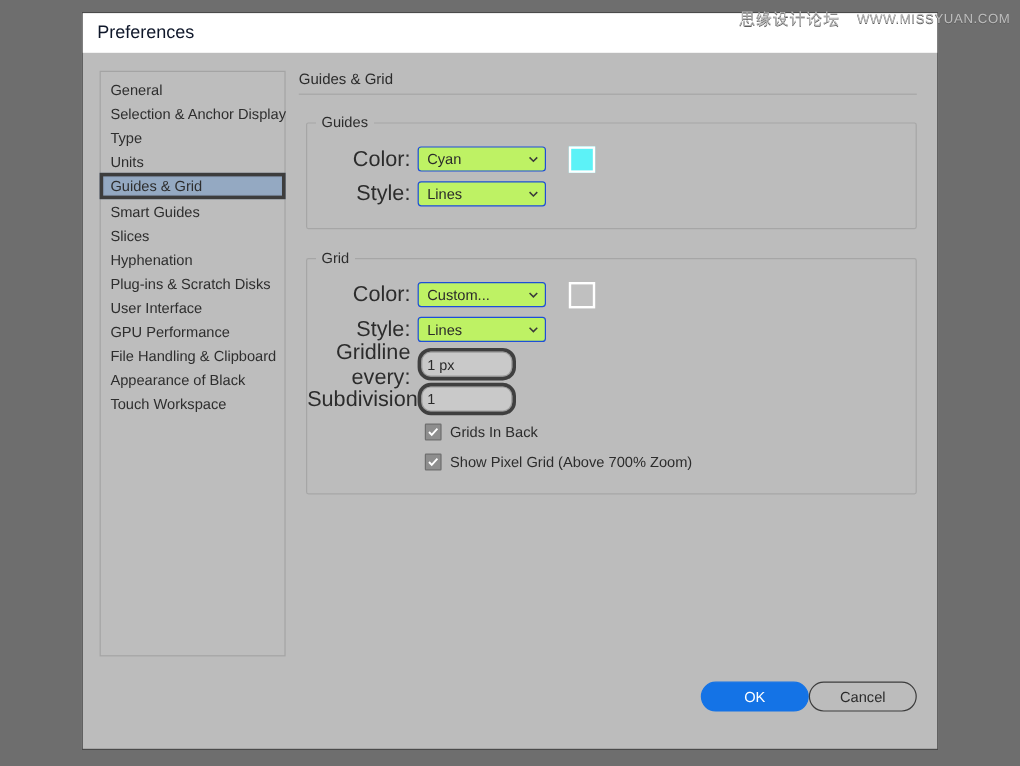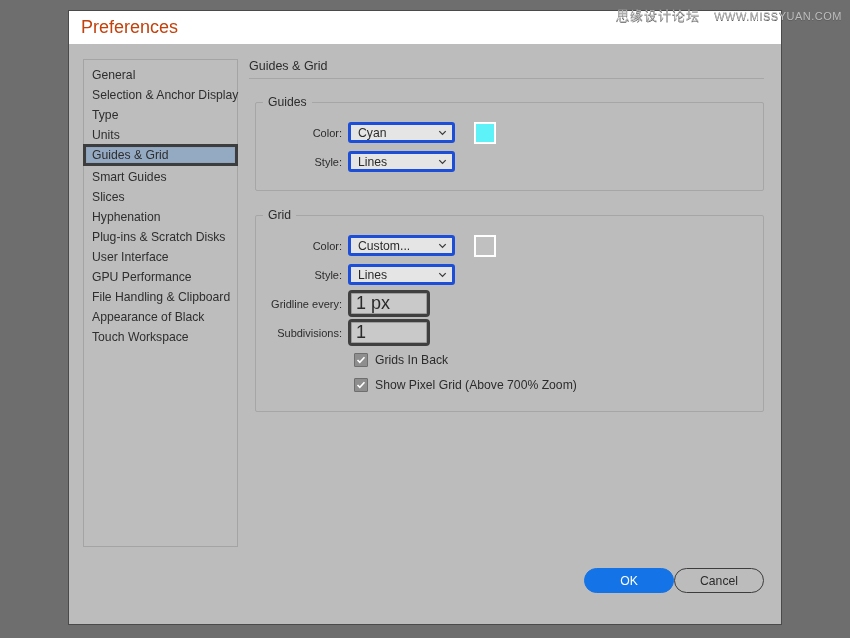--- a/index.html
+++ b/index.html
@@ -57,22 +57,22 @@
   #titlebar {
     height: 33px;
     min-height: 33px;
     background: #ffffff;
     display: flex;
     align-items: center;
     padding-left: 12px;
     box-sizing: border-box;
   }
   #titlebar .title-text {
-    font-size: 18px;
-    color: #c2410c;
+    font-size: 15px;
+    color: #0f172a;
   }
 
   #dialog-body {
     flex: 1;
     position: relative;
     padding: 15px 17px 0 14px;
     box-sizing: border-box;
     display: flex;
   }
 
@@ -137,32 +137,32 @@
   }
 
   .row {
     display: flex;
     align-items: center;
     height: 29px;
   }
   .row .lbl {
     width: 92px;
     text-align: right;
-    font-size: 11px;
+    font-size: 18px;
     color: #2c2c2c;
     padding-right: 6px;
     box-sizing: border-box;
   }
 
   
   .select {
     width: 107px;
     height: 21px;
-    background: #e5e5e5;
-    border: 3px solid #1d4ed8;
+    background: #bef264;
+    border: 1px solid #1d4ed8;
     border-radius: 3px;
     box-sizing: border-box;
     display: flex;
     align-items: center;
     padding: 0 4px 0 7px;
     font-size: 12.2px;
     color: #2b2b2b;
     justify-content: space-between;
   }
   .select .chev {
@@ -182,24 +182,24 @@
   
   .tinput {
     width: 66px;
     height: 21px;
     background: #c9c9c9;
     border: 3px solid #3f3f3f;
     box-sizing: content-box;
     display: flex;
     align-items: center;
     padding: 0 5px;
-    font-size: 18px;
+    font-size: 12px;
     color: #2b2b2b;
     margin-left: 0;
-    border-radius: 4px;
+    border-radius: 11px;
     box-shadow: inset 0 0 0 1px #9d9d9d;
   }
   .row.input-row .lbl { width: 92px; }
 
   .cbrow {
     display: flex;
     align-items: center;
     height: 25px;
     padding-left: 98px;
   }

